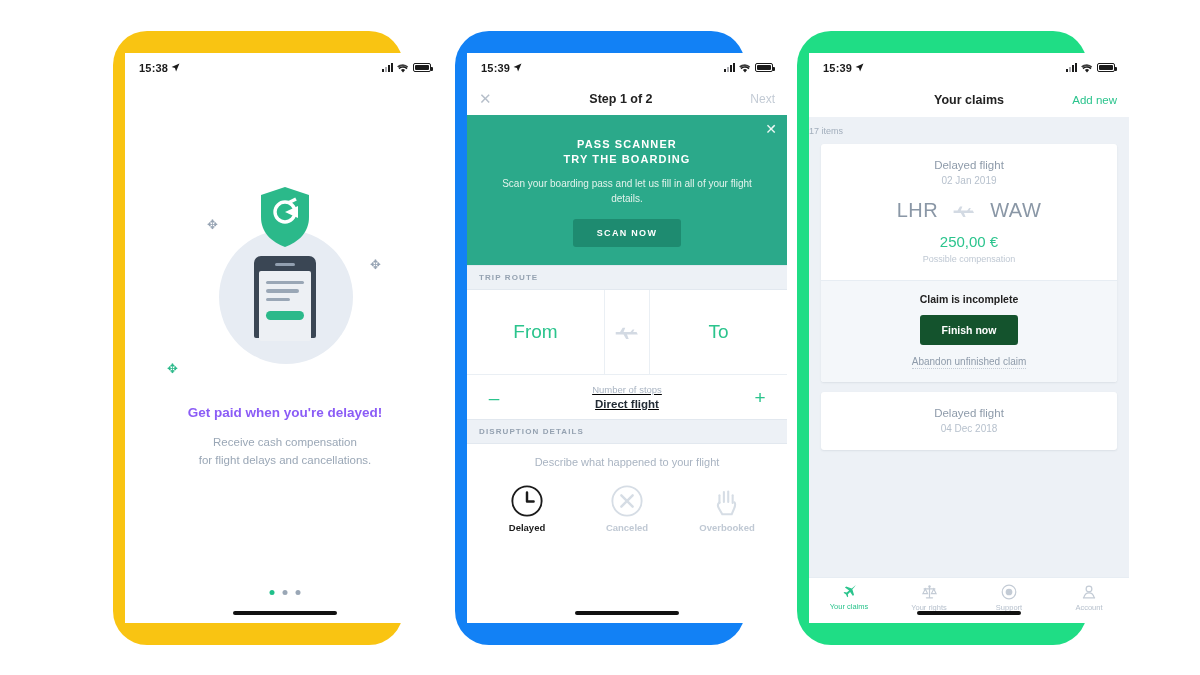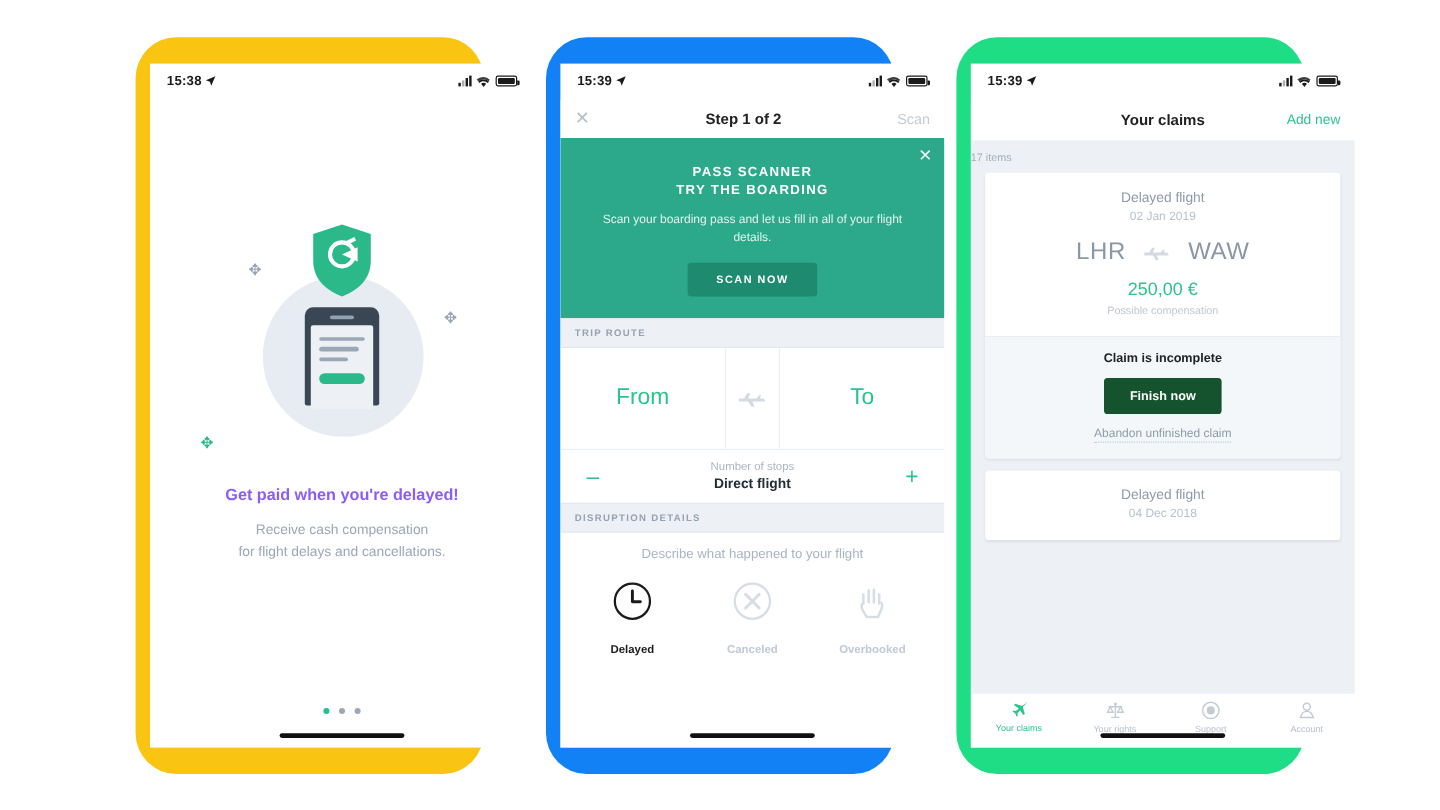--- a/index.html
+++ b/index.html
@@ -82,28 +82,28 @@
               font-weight:bold; letter-spacing:1.3px; padding:9px 24px; border-radius:3px; }
   .sect-hd { background:#EDF1F6; font-size:8px; font-weight:bold; letter-spacing:1.1px;
              color:#95A2B1; padding:7px 12px; border-top:1px solid #E2E8EF;
              border-bottom:1px solid #E2E8EF; }
   .route { display:flex; align-items:center; height:84px; background:#fff; }
   .route-cell { flex:1; text-align:center; font-size:19px; color:#2BC48D; }
   .route-div { width:1px; height:84px; background:#EAEFF4; }
   .plane-ico { width:44px; display:flex; align-items:center; justify-content:center; }
   .stops { display:flex; align-items:center; justify-content:space-between;
            padding:9px 16px; border-top:1px solid #EAEFF4; background:#fff; }
-  .stops-mid { text-align:center; flex:1; }
+  .stops-mid { text-align:center; flex:1;text-decoration:underline; }
   .stops-lbl { font-size:9.5px; color:#A9B4C2; margin-bottom:3px; }
   .stops-val { font-size:11.5px; color:#242d36; font-weight:bold; }
   .step-btn { font-size:19px; color:#2BC48D; width:22px; text-align:center; line-height:1; }
   .disr { padding:12px 10px 0; text-align:center; background:#fff; flex:1; }
   .disr-q { font-size:11px; color:#A9B4C2; margin-bottom:16px; }
   .opts { display:flex; justify-content:space-around; }
-  .opt { width:72px; display:flex; flex-direction:column; align-items:center; gap:18px; }
+  .opt { width:72px; display:flex; flex-direction:column; align-items:center; gap:4px; }
   .opt-lbl { font-size:9.5px; font-weight:bold; color:#C0C9D4; }
   .opt.on .opt-lbl { color:#1b1b1b; }
 
   
   .p3-nav { flex:0 0 34px; display:flex; align-items:center; padding:0 12px;
             justify-content:space-between; background:#fff; }
   .p3-nav .spacer { width:48px; }
   .p3-title { font-size:12.5px; font-weight:bold; color:#222; }
   .p3-add { font-size:11.5px; color:#2BC48D; width:48px; text-align:right; }
   .p3-body { flex:1; background:#EDF1F6; overflow:hidden; position:relative; }
@@ -232,21 +232,21 @@
             </svg>
           <span class="batt">
               <span></span>
             </span>
         </div>
       </div>
 
       <div class="navbar">
         <span class="nav-x">✕</span>
         <span class="nav-title">Step 1 of 2</span>
-        <span class="nav-next">Scan</span>
+        <span class="nav-next">Next</span>
       </div>
 
       <div class="banner">
         <span class="banner-x">✕</span>
         <div class="banner-h">
           <div>PASS SCANNER</div>
           <div>TRY THE BOARDING</div>
         </div>
         <div class="banner-p">Scan your boarding pass and let us fill in all of your flight details.</div>
         <span class="scan-btn">SCAN NOW</span>

